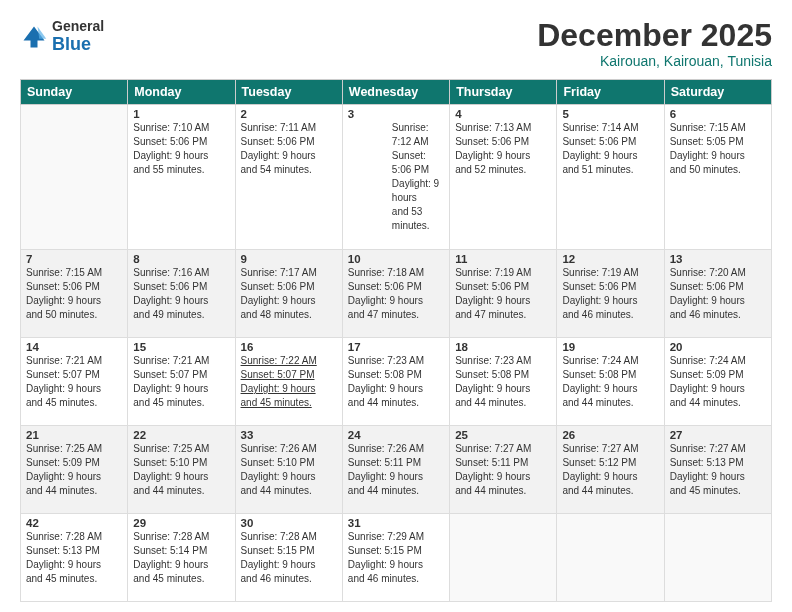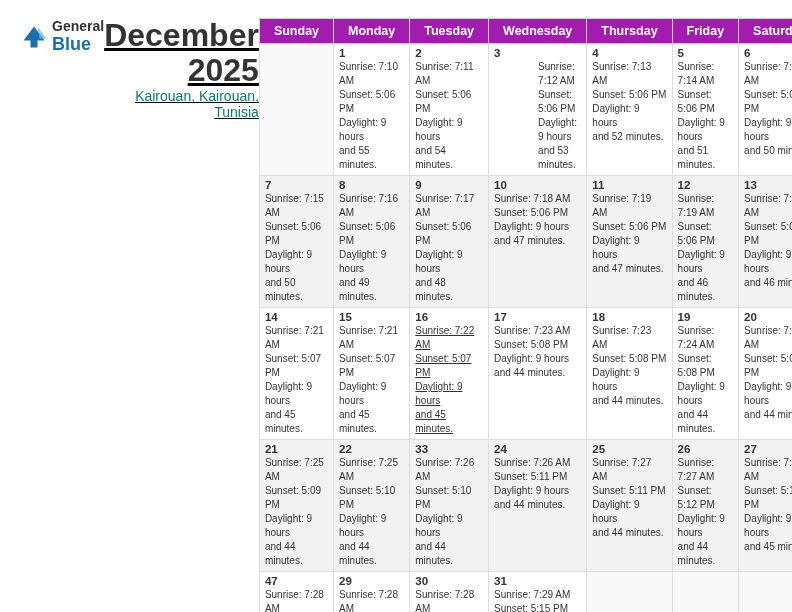--- a/index.html
+++ b/index.html
@@ -8,62 +8,61 @@
       background: #fff;
       width: 792px;
       height: 612px;
       overflow: hidden;
     }
     .page {
       width: 792px;
       height: 612px;
       padding: 18px 20px 10px 20px;
       display: flex;
-      flex-direction: row;
+      flex-direction: column;
     }
     .header {
       display: flex;
       justify-content: space-between;
       align-items: flex-start;
       margin-bottom: 10px;
     }
     .logo {
       display: flex;
       align-items: center;
       gap: 4px;
     }
     .logo-icon {
       width: 28px;
       height: 28px;
     }
     .title-block {
       text-align: right;
-      text-decoration: underline;
     }
     .month-title {
       font-size: 32px;
       font-weight: bold;
       color: #333;
       line-height: 1.1;
     }
     .location {
       font-size: 14px;
       color: #0f766e;
     }
     .calendar {
       width: 100%;
       border-collapse: collapse;
       flex: 1;
     }
     .calendar th {
-      background-color: #a21caf;
+      background-color: #0f766e;
       color: #fff;
       font-size: 12.5px;
       font-weight: bold;
-      padding: 5px 14px;
+      padding: 5px 6px;
       text-align: left;
       border: 1px solid #ccc;
     }
     .calendar td {
       vertical-align: top;
       border: 1px solid #ddd;
       padding: 3px 5px;
       width: calc(100% / 7);
       height: 80px;
       font-size: 10px;
@@ -315,21 +314,21 @@
           <td>
             <span class="day-num">27</span>
             <div class="day-info" style="white-space: pre-line;">Sunrise: 7:27 AM
 Sunset: 5:13 PM
 Daylight: 9 hours
 and 45 minutes.</div>
           </td>
         </tr>
         <tr>
           <td>
-            <span class="day-num">47</span>
+            <span class="day-num">42</span>
             <div class="day-info" style="white-space: pre-line;">Sunrise: 7:28 AM
 Sunset: 5:13 PM
 Daylight: 9 hours
 and 45 minutes.</div>
           </td>
           <td>
             <span class="day-num">29</span>
             <div class="day-info" style="white-space: pre-line;">Sunrise: 7:28 AM
 Sunset: 5:14 PM
 Daylight: 9 hours

